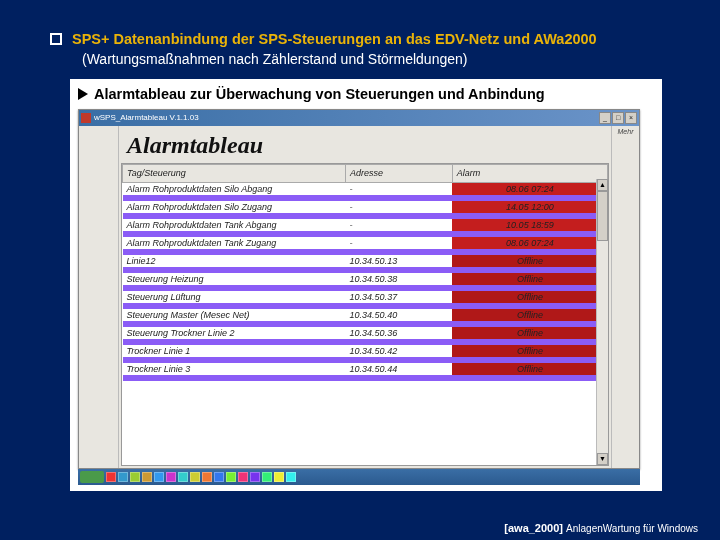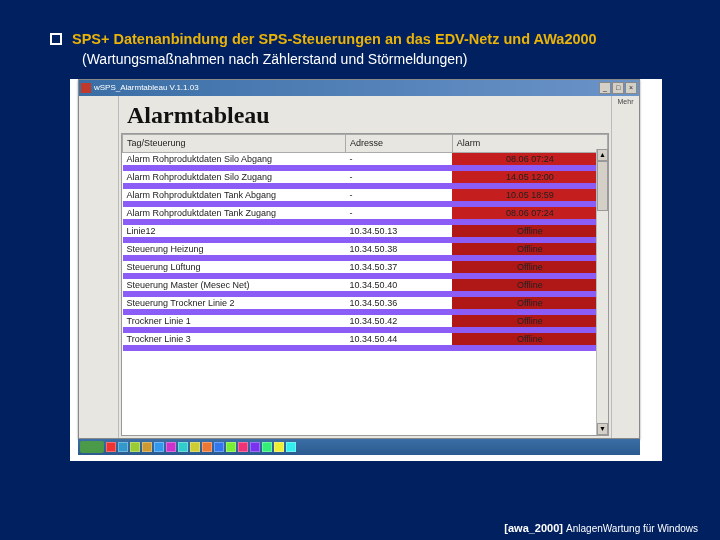--- a/index.html
+++ b/index.html
@@ -92,21 +92,21 @@
   .titlebar-btn {
     width: 12px; height: 12px;
     background: #d4d0c8;
     border: 1px solid #888;
     margin-left: 1px;
     font-size: 7px;
     text-align: center;
     line-height: 10px;
     color: #222;
   }
-  .menu-sidebar-row { display: flex; flex: 1; min-height: 0;}
+  .menu-sidebar-row { display: flex; flex: 1; min-height: 0; font-style: italic;}
   .sidebar-left {
     width: 40px;
     background: #e8e6e0;
     border-right: 1px solid #bbb;
   }
   .sidebar-right {
     width: 28px;
     background: #e8e6e0;
     border-left: 1px solid #bbb;
     font-size: 7px;
@@ -232,20 +232,24 @@
 <div class="slide-header">
   <div class="bullet-row">
     <div class="bullet-square"></div>
     <div class="heading-main">SPS+ Datenanbindung der SPS-Steuerungen an das EDV-Netz und AWa2000</div>
   </div>
   <div class="heading-sub">(Wartungsmaßnahmen nach Zählerstand und Störmeldungen)</div>
 </div>
 
 <div class="white-wrap">
 
+  <div class="section-title-row" style="padding:6px 0 6px 0;">
+    <div class="arrow-icon"></div>
+    <div class="section-title" style="background:transparent;">Alarmtableau zur Überwachung von Steuerungen und Anbindung</div>
+  </div>
 
   <div class="app-window" style="margin:0;">
     <div class="titlebar">
       <div class="titlebar-icon"></div>
       <div class="titlebar-text">wSPS_Alarmtableau V.1.1.03</div>
       <div class="titlebar-btn">_</div>
       <div class="titlebar-btn">□</div>
       <div class="titlebar-btn">×</div>
     </div>
 

